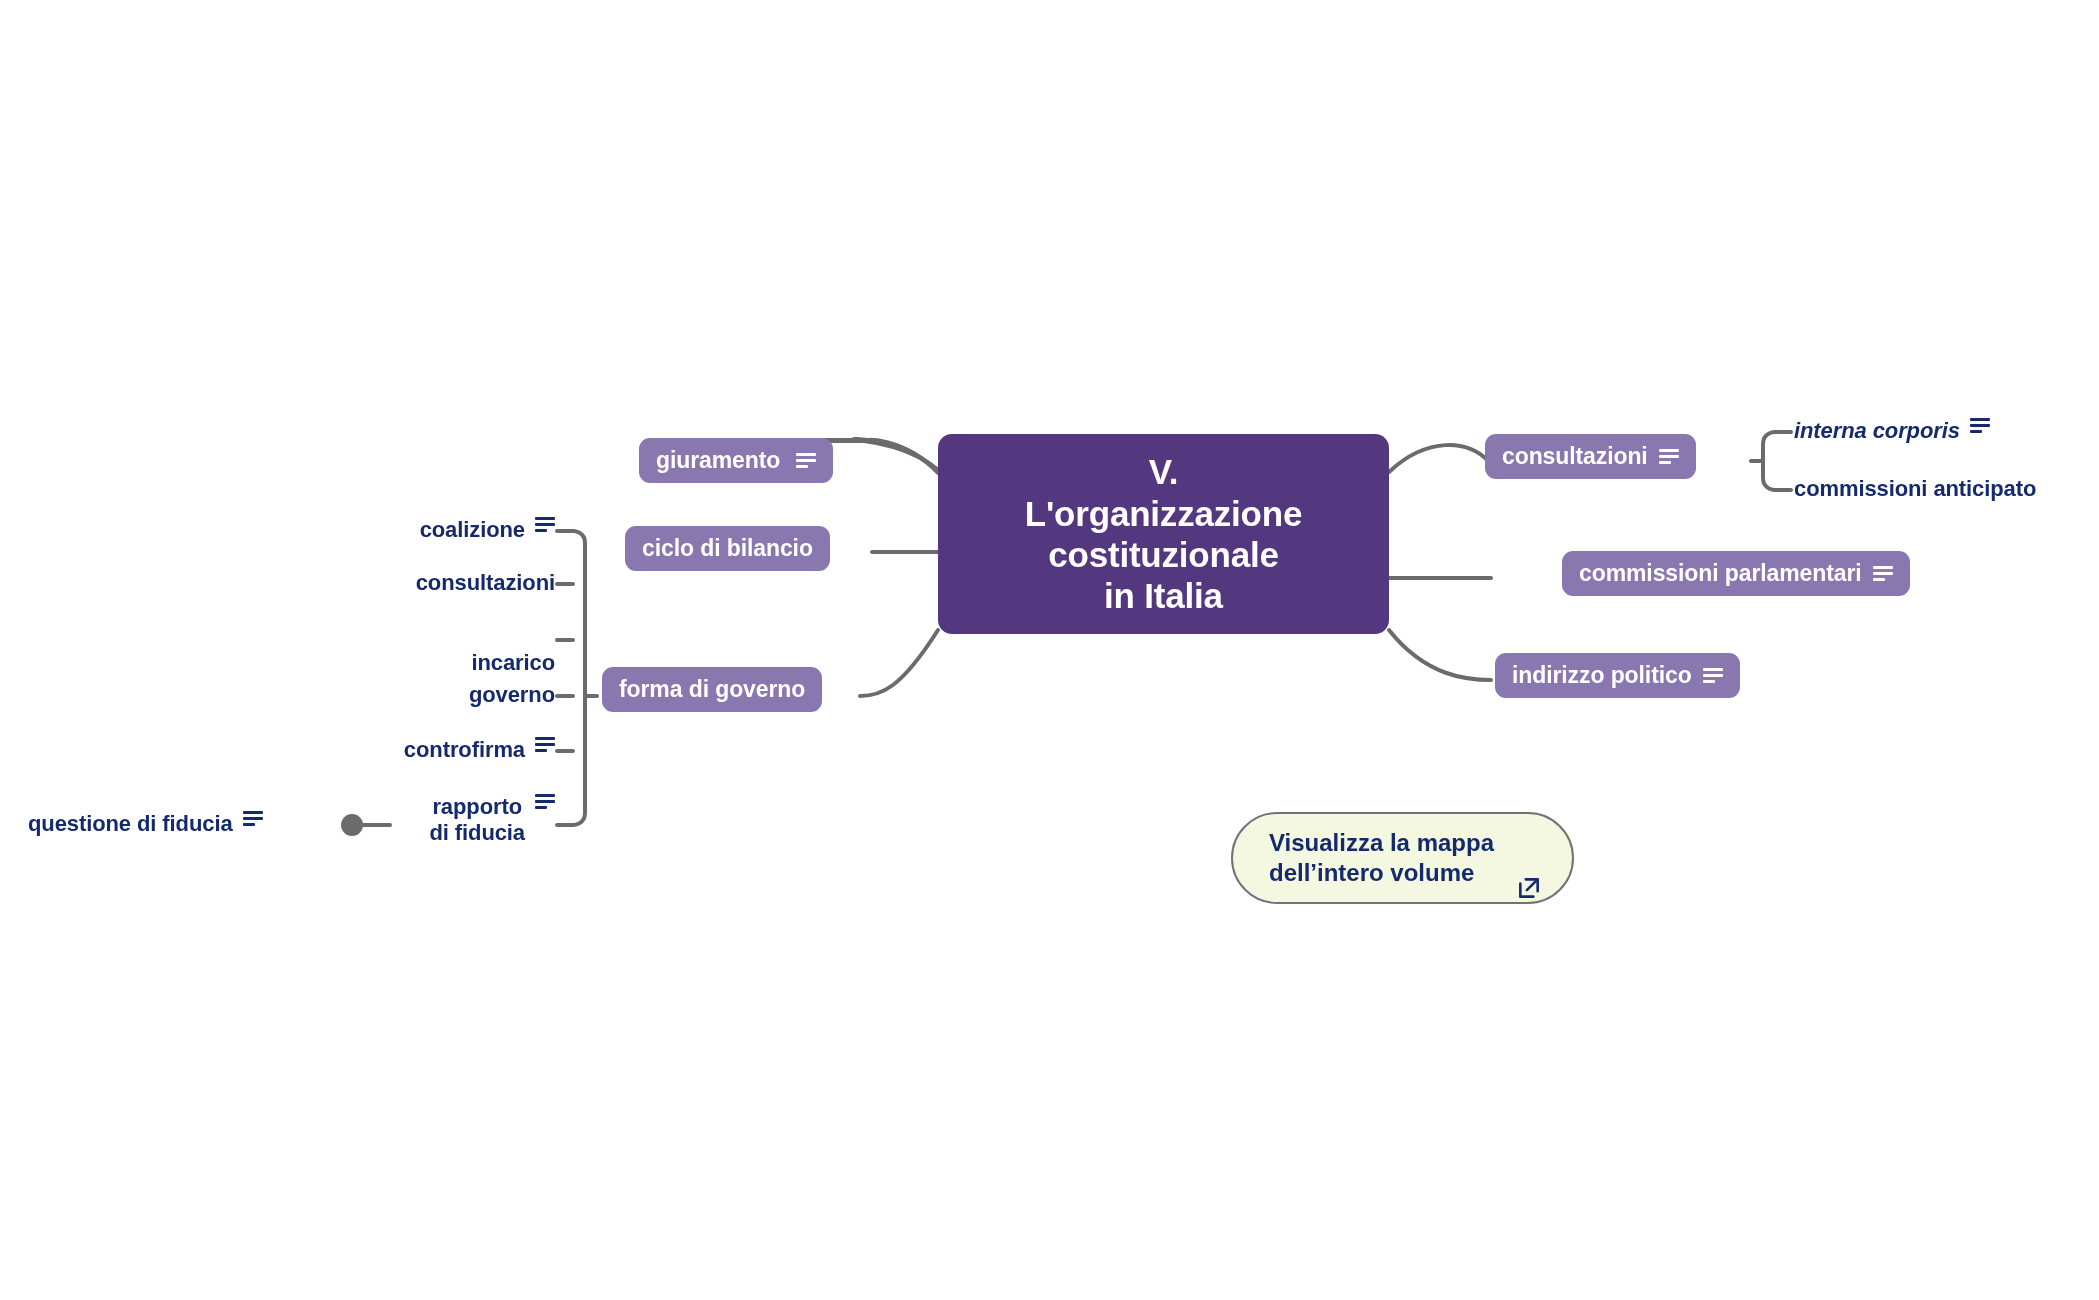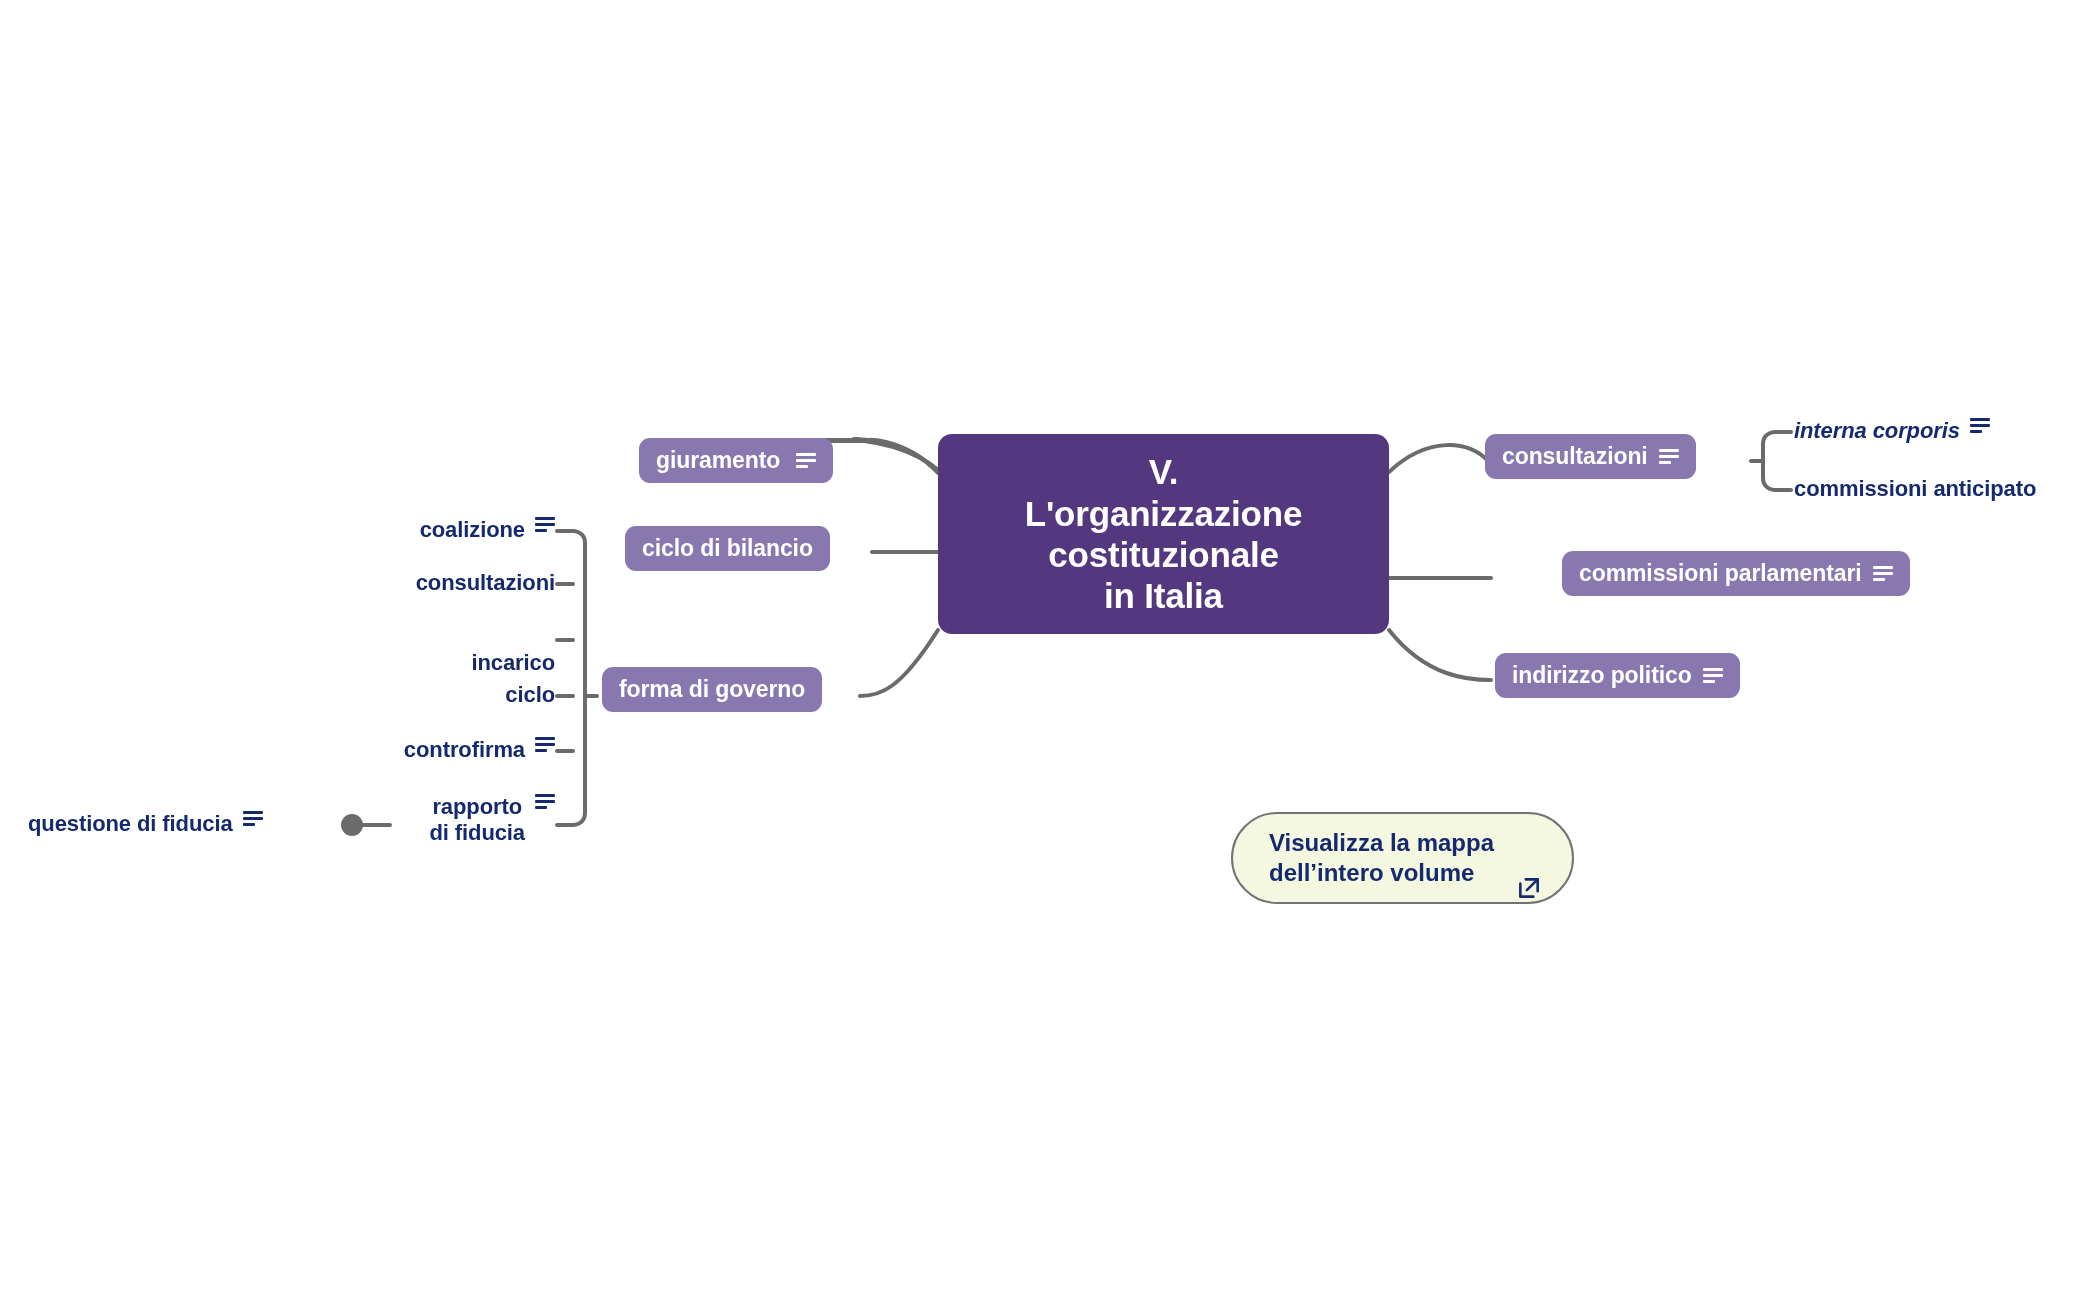--- a/index.html
+++ b/index.html
@@ -259,21 +259,21 @@
 
   <div class="leaf right-align" style="left:240px; top:570px; width:315px;">
     <span class="leaf-text">consultazioni</span>
   </div>
 
   <div class="leaf right-align" style="left:240px; top:626px; width:315px;margin-top:24px;">
     <span class="leaf-text">incarico</span>
   </div>
 
   <div class="leaf right-align" style="left:240px; top:682px; width:315px;">
-    <span class="leaf-text">ciclo</span>
+    <span class="leaf-text">governo</span>
   </div>
 
   <div class="leaf right-align" style="left:240px; top:737px; width:315px;">
     <span class="leaf-text">controfirma</span>
     <span class="note-icon">
         <i></i>
         <i></i>
         <i></i>
       </span>
   </div>

